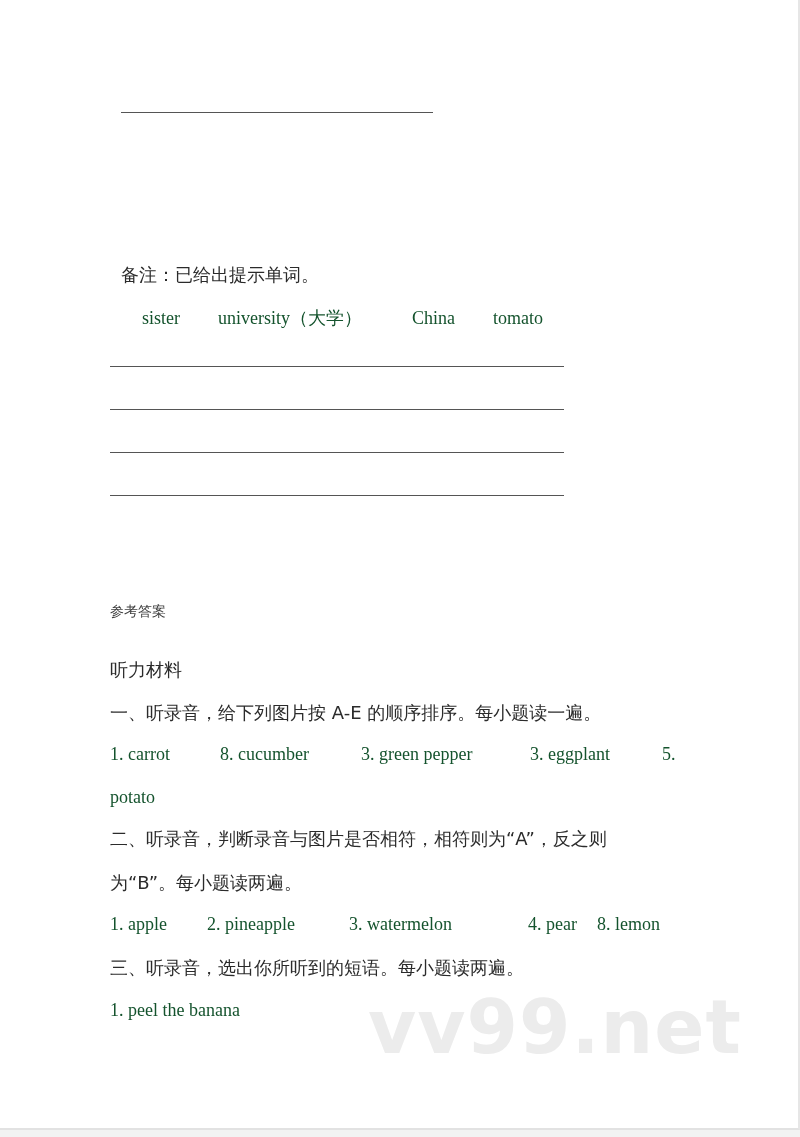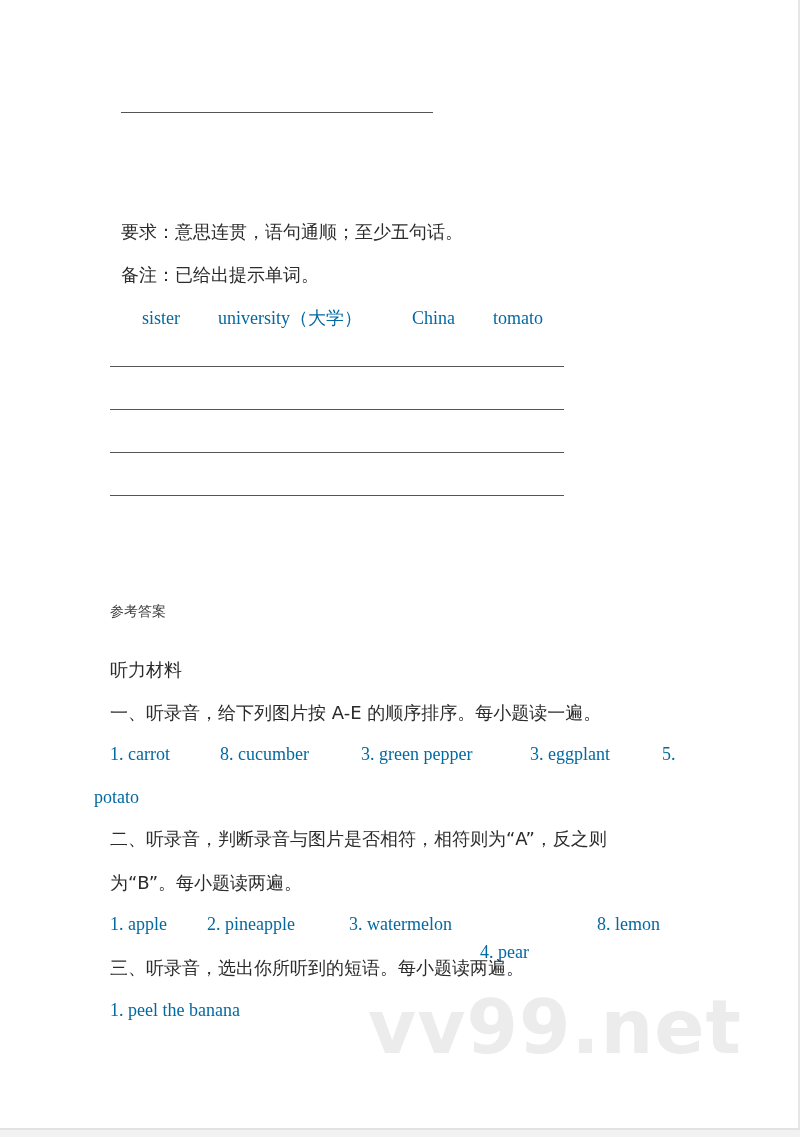--- a/index.html
+++ b/index.html
@@ -44,21 +44,21 @@
       line-height: 1;
     }
     .cn {
       font-family: "DejaVu Sans", sans-serif;
       font-size: 18px;
       color: #2b2b2b;
     }
     .en {
       font-family: "Liberation Serif", serif;
       font-size: 18px;
-      color: #0369a1;
+      color: #14532d;
     }
     .muted {
       color: #404040;
       font-family: "Liberation Serif", serif;
       font-size: 14px;
     }
     .watermark {
       position: absolute;
       left: 368px;
       top: 990px;
@@ -70,21 +70,20 @@
       line-height: 1;
     }
   </style>
 </head>
 <body>
 
 <div class="page">
 
   <div class="line" style="left:121px; top:112px; width:312px;"></div>
 
-  <div class="txt cn" style="left:121px; top:223px;">要求：意思连贯，语句通顺；至少五句话。</div>
   <div class="txt cn" style="left:121px; top:266px;">备注：已给出提示单词。</div>
 
   <div class="txt en" style="left:142px; top:309px;">sister</div>
   <div class="txt en" style="left:218px; top:309px;">university（大学）</div>
   <div class="txt en" style="left:412px; top:309px;">China</div>
   <div class="txt en" style="left:493px; top:309px;">tomato</div>
 
   <div class="line" style="left:110px; top:366px; width:454px;"></div>
   <div class="line" style="left:110px; top:409px; width:454px;"></div>
   <div class="line" style="left:110px; top:452px; width:454px;"></div>
@@ -92,28 +91,28 @@
 
   <div class="txt muted" style="left:110px; top:605px;">参考答案</div>
   <div class="txt cn" style="left:110px; top:661px;">听力材料</div>
 
   <div class="txt cn" style="left:110px; top:704px;">一、听录音，给下列图片按 A-E 的顺序排序。每小题读一遍。</div>
   <div class="txt en" style="left:110px; top:745px;">1. carrot</div>
   <div class="txt en" style="left:220px; top:745px;">8. cucumber</div>
   <div class="txt en" style="left:361px; top:745px;">3. green pepper</div>
   <div class="txt en" style="left:530px; top:745px;">3. eggplant</div>
   <div class="txt en" style="left:662px; top:745px;">5.</div>
-  <div class="txt en" style="left:94px; top:788px;">potato</div>
+  <div class="txt en" style="left:110px; top:788px;">potato</div>
 
   <div class="txt cn" style="left:110px; top:830px;">二、听录音，判断录音与图片是否相符，相符则为“A”，反之则</div>
   <div class="txt cn" style="left:110px; top:874px;">为“B”。每小题读两遍。</div>
   <div class="txt en" style="left:110px; top:915px;">1. apple</div>
   <div class="txt en" style="left:207px; top:915px;">2. pineapple</div>
   <div class="txt en" style="left:349px; top:915px;">3. watermelon</div>
-  <div class="txt en" style="left:480px; top:915px;margin-top:28px;">4. pear</div>
+  <div class="txt en" style="left:528px; top:915px;">4. pear</div>
   <div class="txt en" style="left:597px; top:915px;">8. lemon</div>
 
   <div class="txt cn" style="left:110px; top:959px;">三、听录音，选出你所听到的短语。每小题读两遍。</div>
   <div class="txt en" style="left:110px; top:1001px;">1. peel the banana</div>
 
   <div class="watermark">vv99.net</div>
 </div>
 
 <div class="bottom-strip"></div>
 

